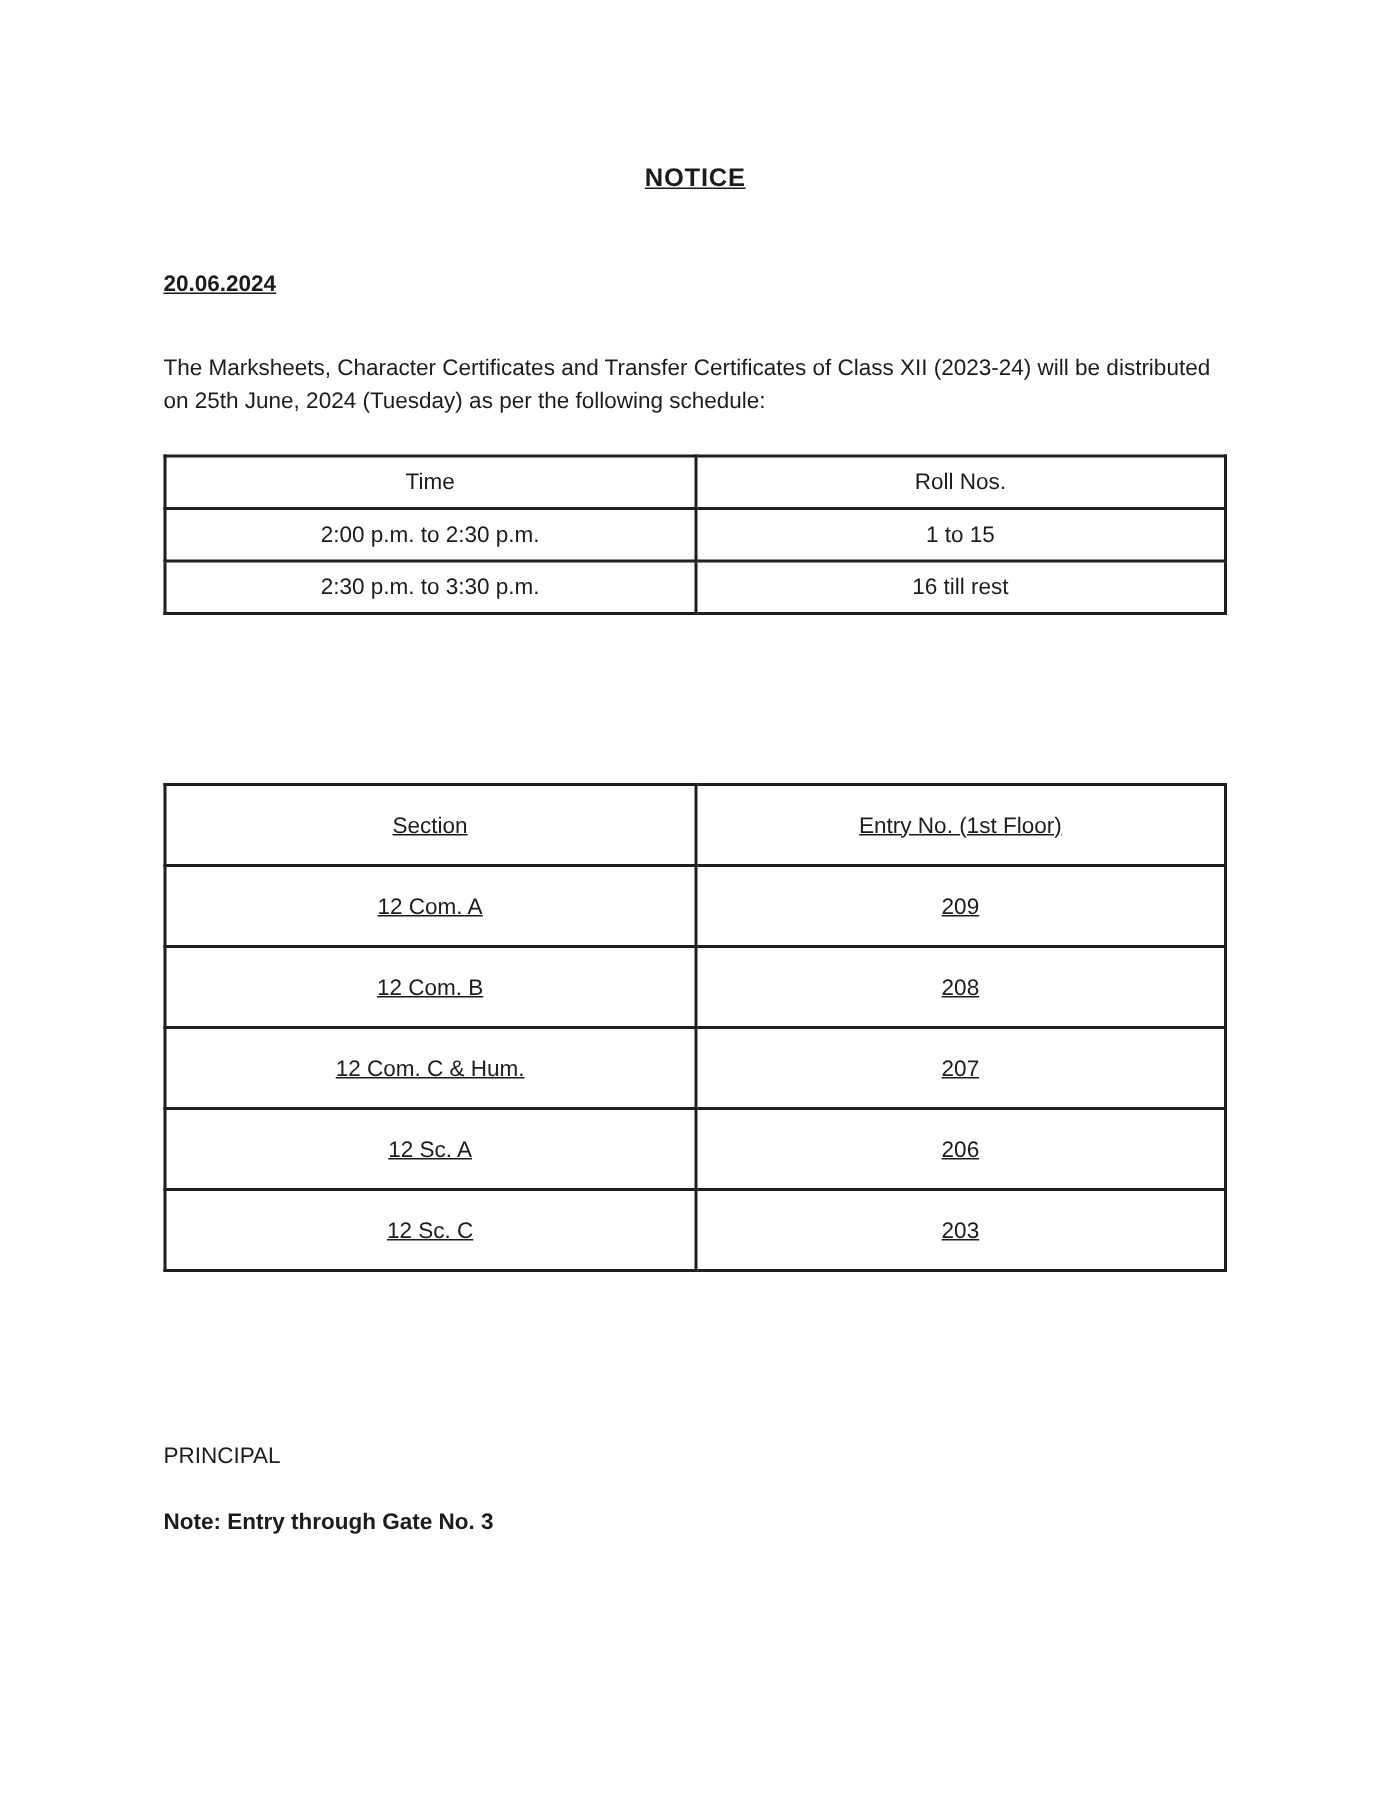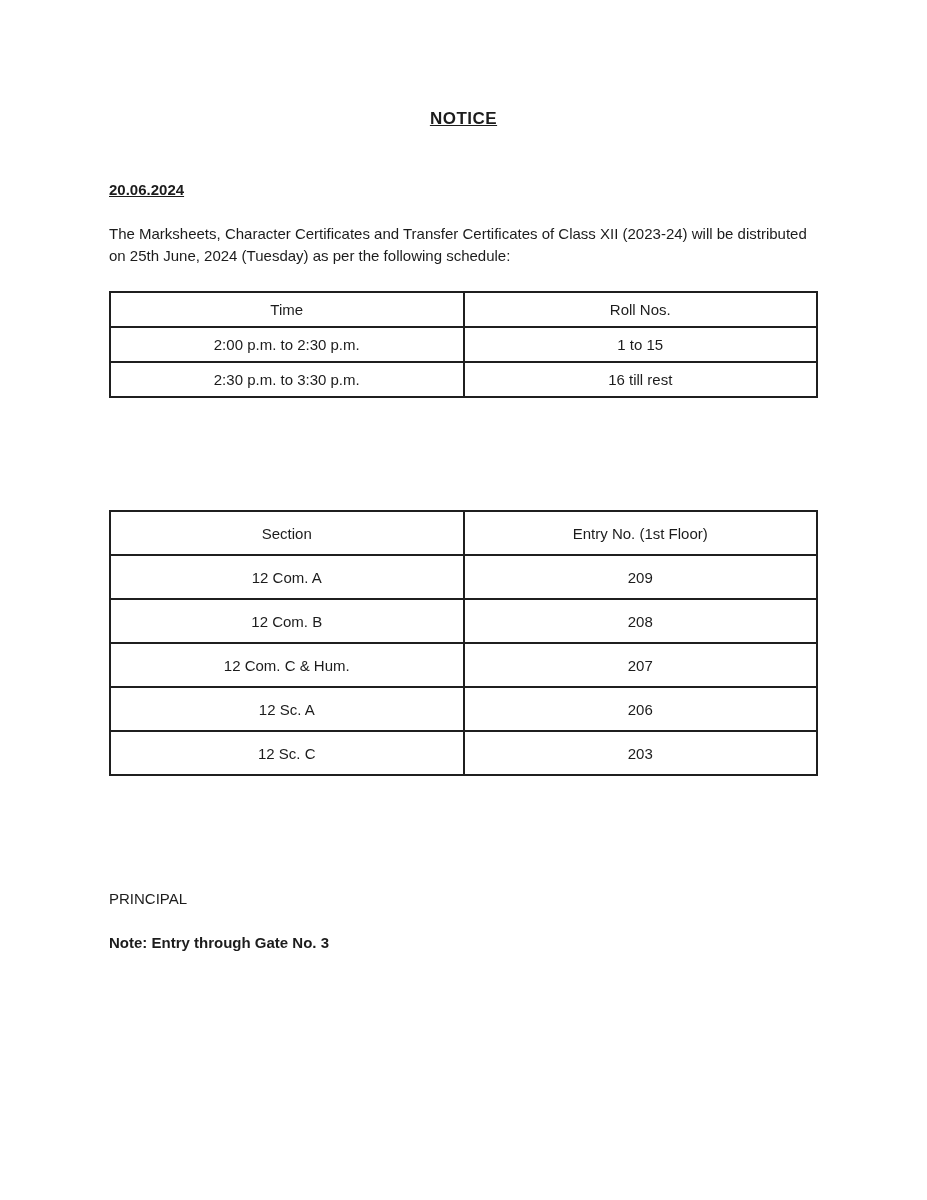--- a/index.html
+++ b/index.html
@@ -30,21 +30,21 @@
   }
   .doc-date {
     margin-top: 49px;
     text-decoration: underline;
     line-height: 22px;
     display: inline-block;
   }
   .date-row { margin-top: 49px; line-height: 22px; }
   .date-row .doc-date { margin-top: 0; font-weight: bold; }
   .doc-intro {
-    margin-top: 22px;
+    margin-top: 34px;
     line-height: 22px;
     max-width: 709px;
   }
   table.notice-table {
     border-collapse: collapse;
     width: 709px;
     table-layout: fixed;
   }
   table.notice-table th,
   table.notice-table td {
@@ -52,21 +52,21 @@
     width: 50%;
     text-align: center;
     vertical-align: middle;
     font-weight: normal;
     font-size: 15px;
     padding: 0 4px;
   }
   #schedule-table { margin-top: 24px; }
   #schedule-table th, #schedule-table td { height: 35px; }
   #room-table { margin-top: 112px; }
-  #room-table th, #room-table td { height: 44px; }
+  #room-table th, #room-table td { height: 54px; text-decoration: underline; }
   .signatory {
     margin-top: 112px;
     line-height: 22px;
   }
   .doc-note {
     margin-top: 22px;
     font-weight: bold;
     line-height: 22px;
   }
 </style>

